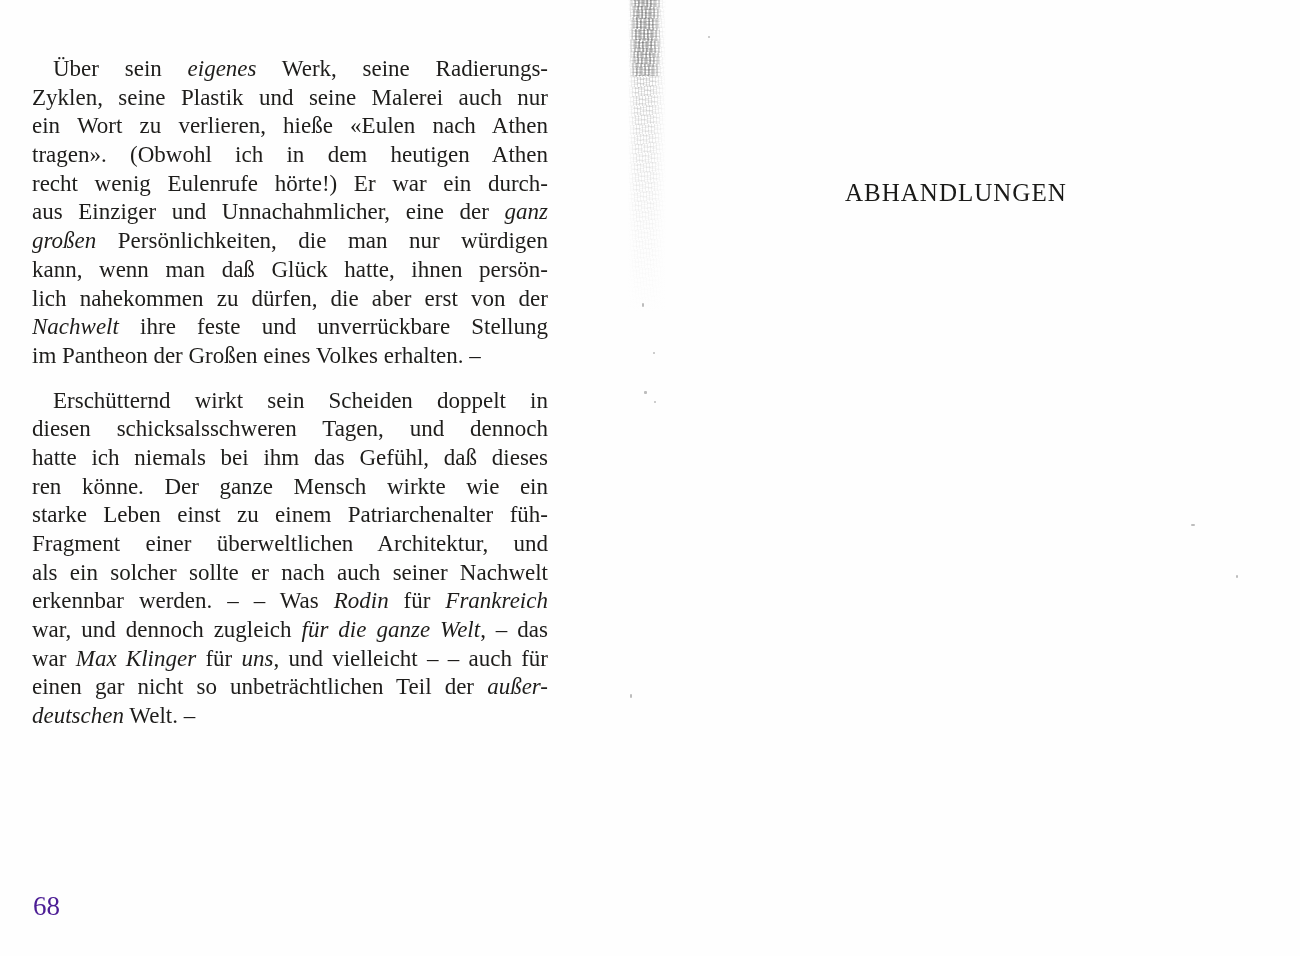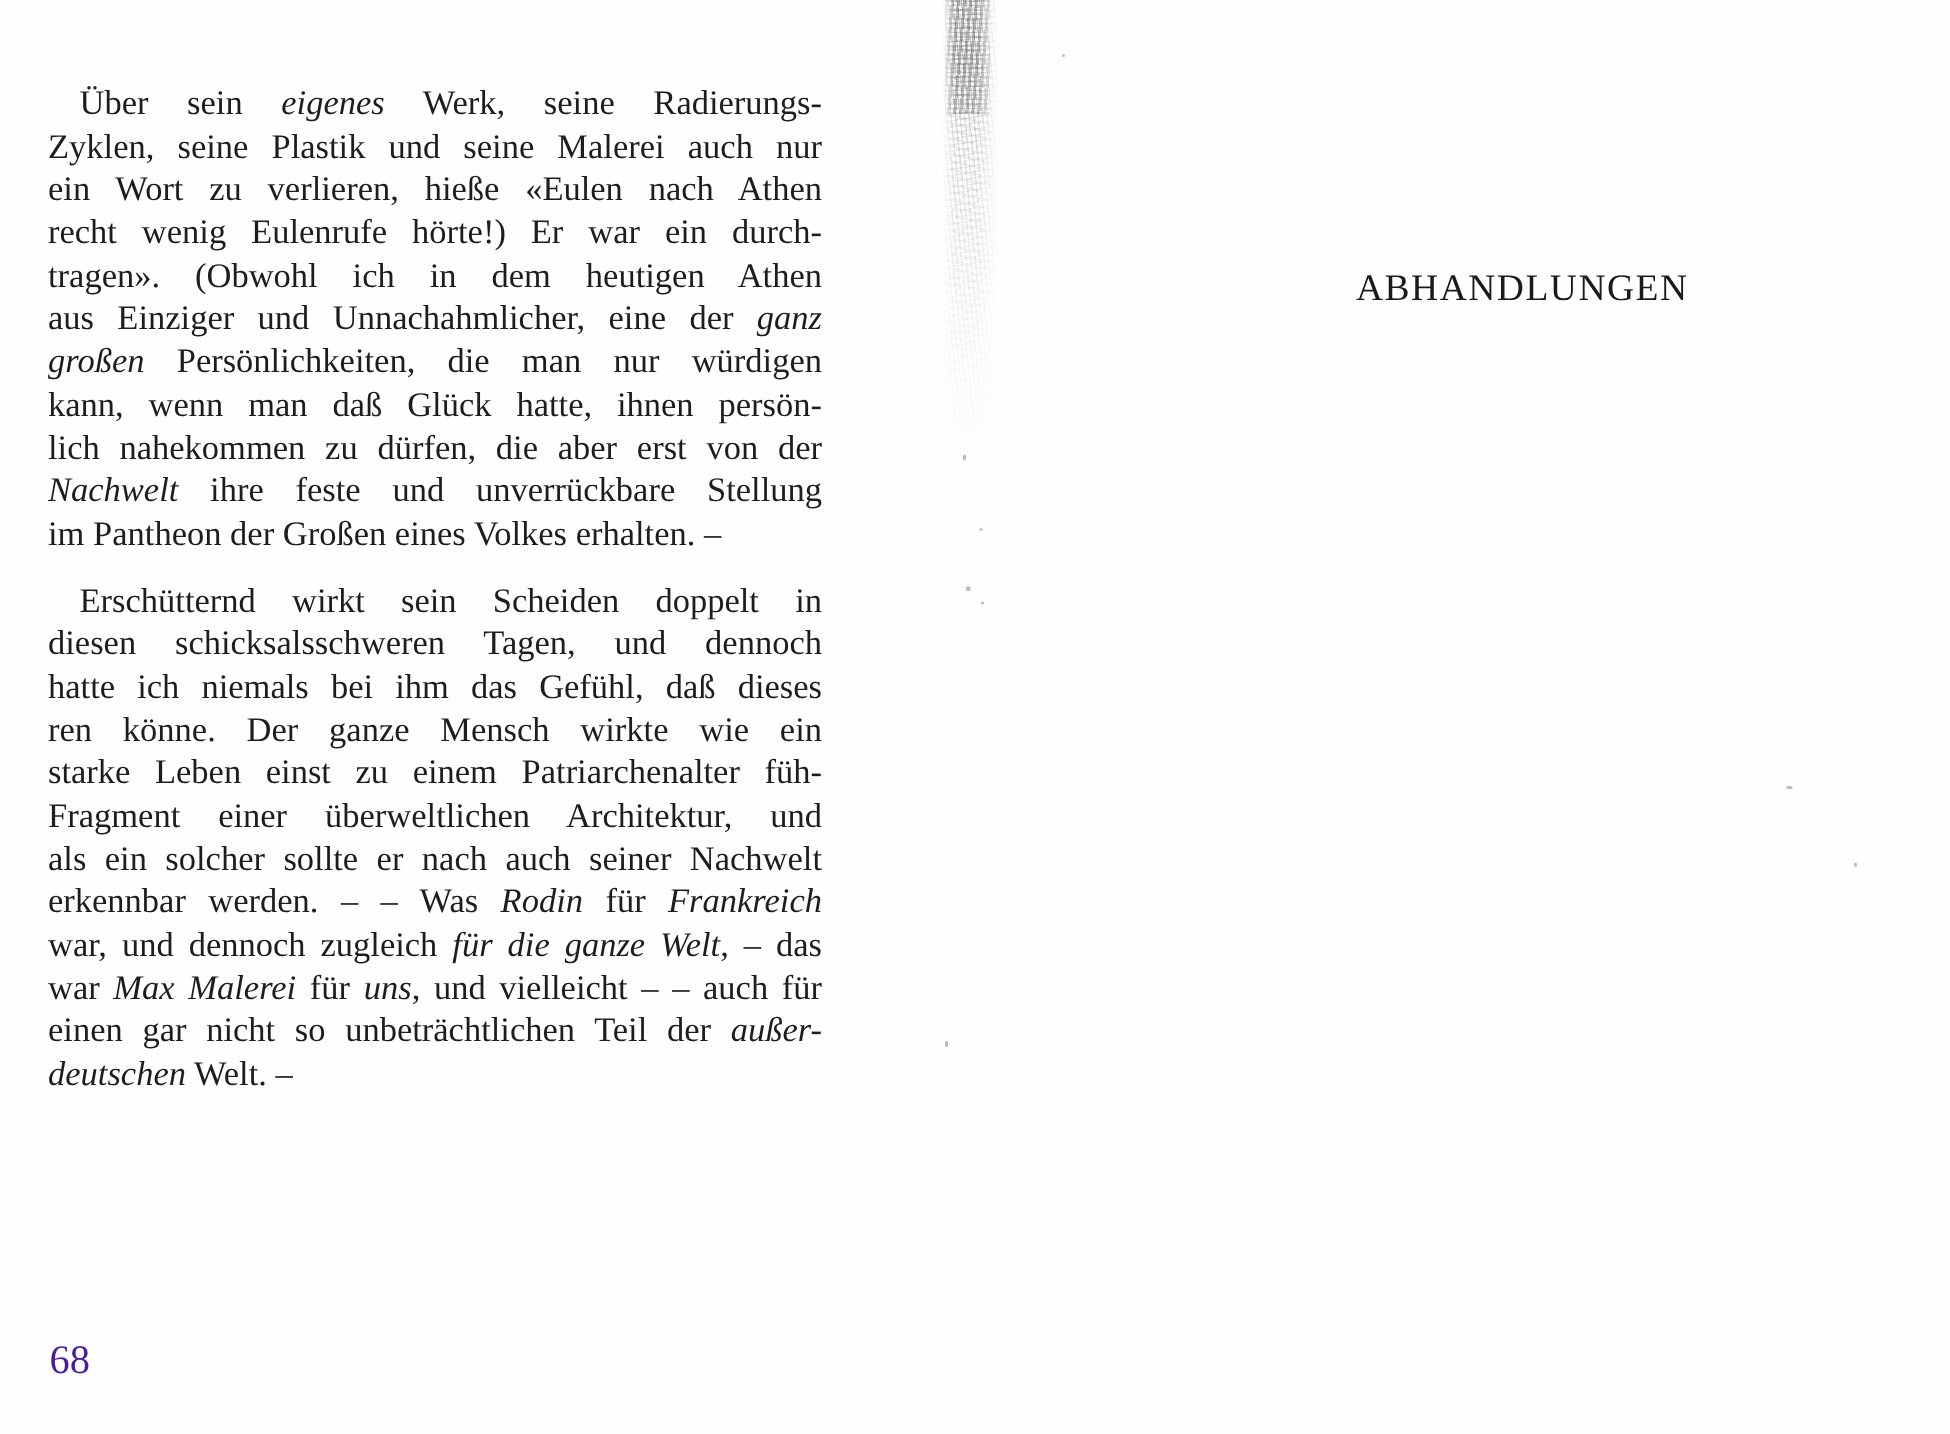--- a/index.html
+++ b/index.html
@@ -54,21 +54,21 @@
     position: absolute;
     left: 33px;
     top: 890px;
     font-size: 27px;
     line-height: 32px;
     color: #4c1d95;
   }
   
   .section-heading {
     position: absolute;
-    left: 904px;
+    left: 845px;
     top: 178px;
     font-size: 25px;
     line-height: 30px;
     letter-spacing: 1px;
     color: #1a1a18;
     white-space: nowrap;
   }
   
   .gutter-smudge {
     position: absolute;
@@ -111,40 +111,40 @@
 
 <div class="sheet">
 
   <div>
     <div class="body-text">
 
     <div class="para">
           <div class="line first"><span>Über sein </span><span class="it">eigenes</span><span> Werk, seine Radierungs-</span></div>
           <div class="line"><span>Zyklen, seine Plastik und seine Malerei auch nur</span></div>
           <div class="line"><span>ein Wort zu verlieren, hieße «Eulen nach Athen</span></div>
+          <div class="line"><span>tragen». (Obwohl ich in dem heutigen Athen</span></div>
           <div class="line"><span>recht wenig Eulenrufe hörte!) Er war ein durch-</span></div>
-          <div class="line"><span>tragen». (Obwohl ich in dem heutigen Athen</span></div>
           <div class="line"><span>aus Einziger und Unnachahmlicher, eine der </span><span class="it">ganz</span></div>
           <div class="line"><span class="it">großen</span><span> Persönlichkeiten, die man nur würdigen</span></div>
           <div class="line"><span>kann, wenn man daß Glück hatte, ihnen persön-</span></div>
           <div class="line"><span>lich nahekommen zu dürfen, die aber erst von der</span></div>
           <div class="line"><span class="it">Nachwelt</span><span> ihre feste und unverrückbare Stellung</span></div>
           <div class="line last"><span>im Pantheon der Großen eines Volkes erhalten. –</span></div>
         </div>
         <div class="para">
           <div class="line first"><span>Erschütternd wirkt sein Scheiden doppelt in</span></div>
           <div class="line"><span>diesen schicksalsschweren Tagen, und dennoch</span></div>
           <div class="line"><span>hatte ich niemals bei ihm das Gefühl, daß dieses</span></div>
           <div class="line"><span>ren könne. Der ganze Mensch wirkte wie ein</span></div>
           <div class="line"><span>starke Leben einst zu einem Patriarchenalter füh-</span></div>
           <div class="line"><span>Fragment einer überweltlichen Architektur, und</span></div>
           <div class="line"><span>als ein solcher sollte er nach auch seiner Nachwelt</span></div>
           <div class="line"><span>erkennbar werden. – – Was </span><span class="it">Rodin</span><span> für </span><span class="it">Frankreich</span></div>
           <div class="line"><span>war, und dennoch zugleich </span><span class="it">für die ganze Welt</span><span>, – das</span></div>
-          <div class="line"><span>war </span><span class="it">Max Malerei</span><span> für </span><span class="it">uns</span><span>, und vielleicht – – auch für</span></div>
+          <div class="line"><span>war </span><span class="it">Max Klinger</span><span> für </span><span class="it">uns</span><span>, und vielleicht – – auch für</span></div>
           <div class="line"><span>einen gar nicht so unbeträchtlichen Teil der </span><span class="it">außer-</span></div>
           <div class="line last"><span class="it">deutschen</span><span> Welt. –</span></div>
         </div>
       </div>
     <div class="page-number">68</div>
   </div>
 
   <div>
     <div class="section-heading">ABHANDLUNGEN</div>
   </div>

